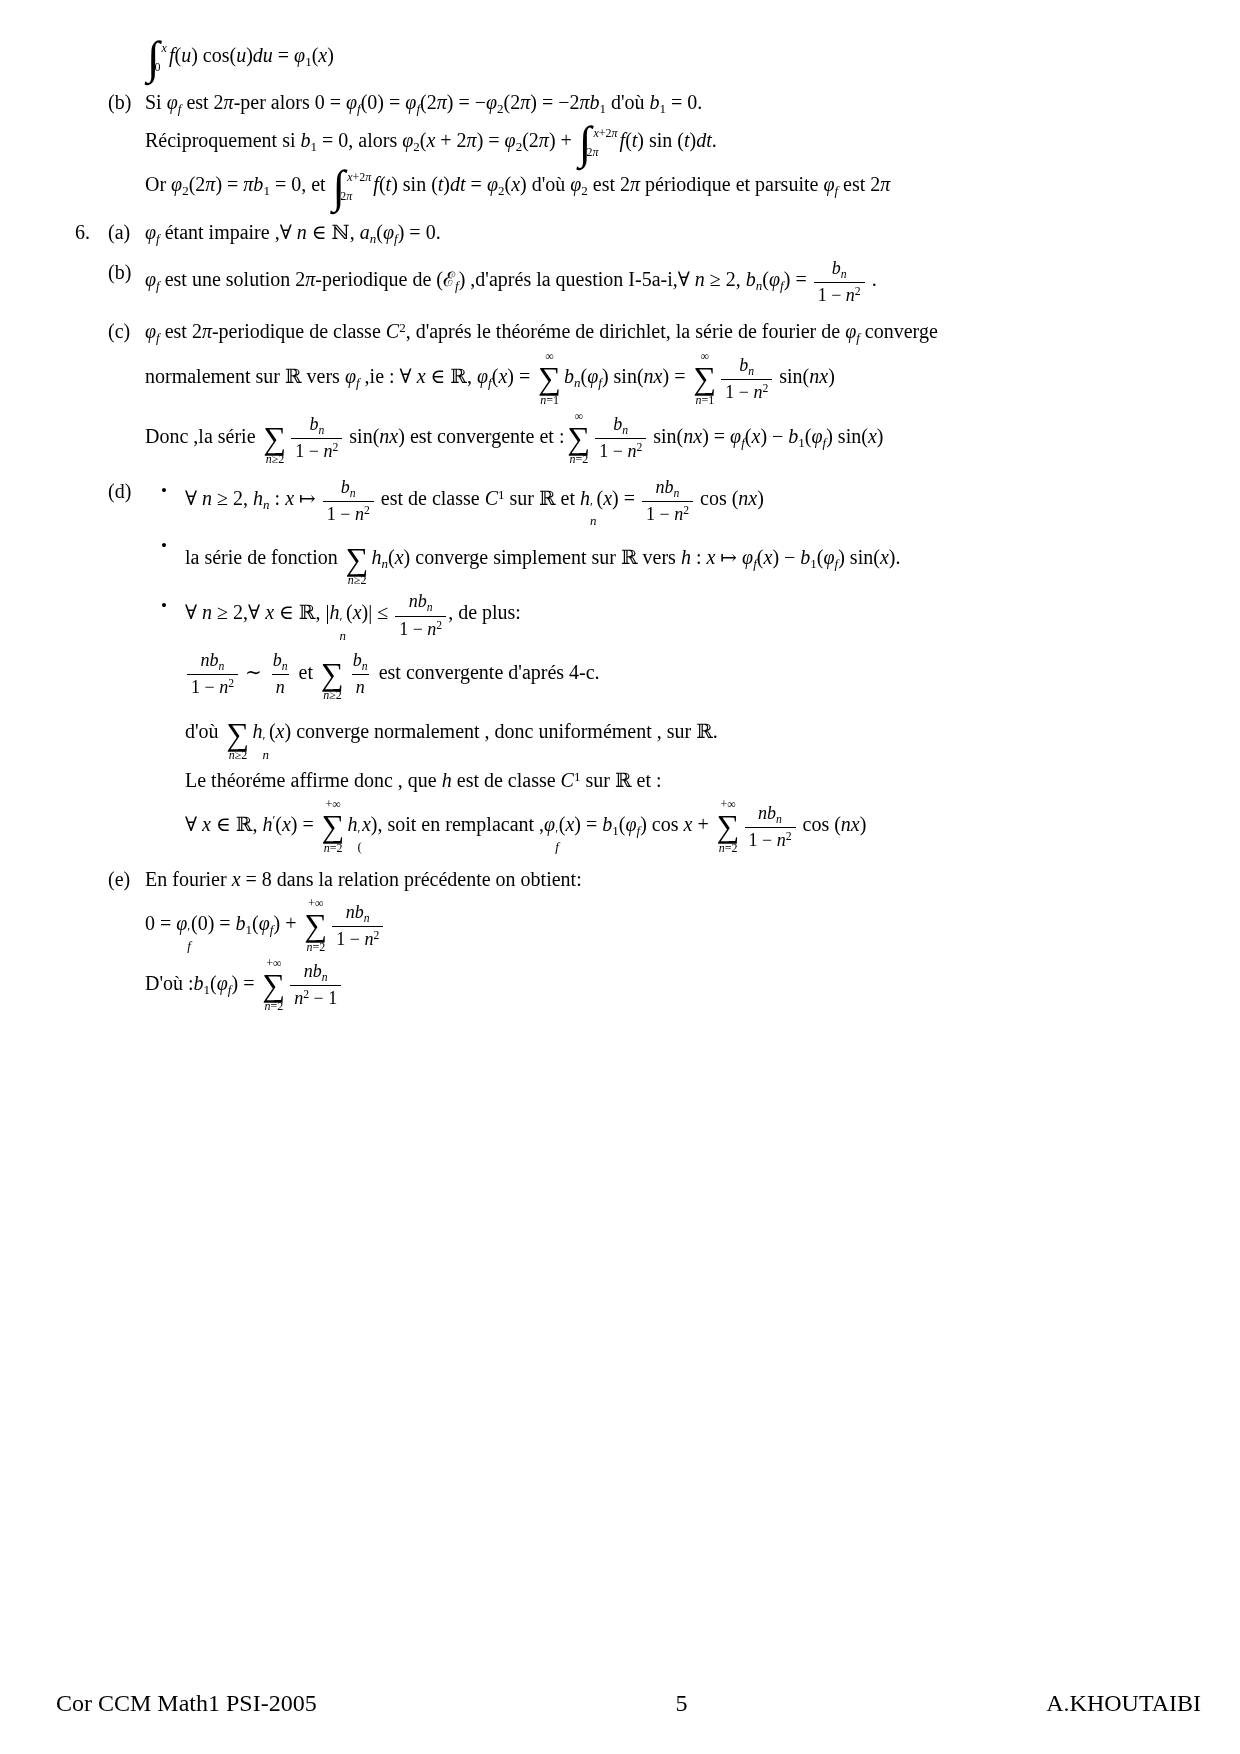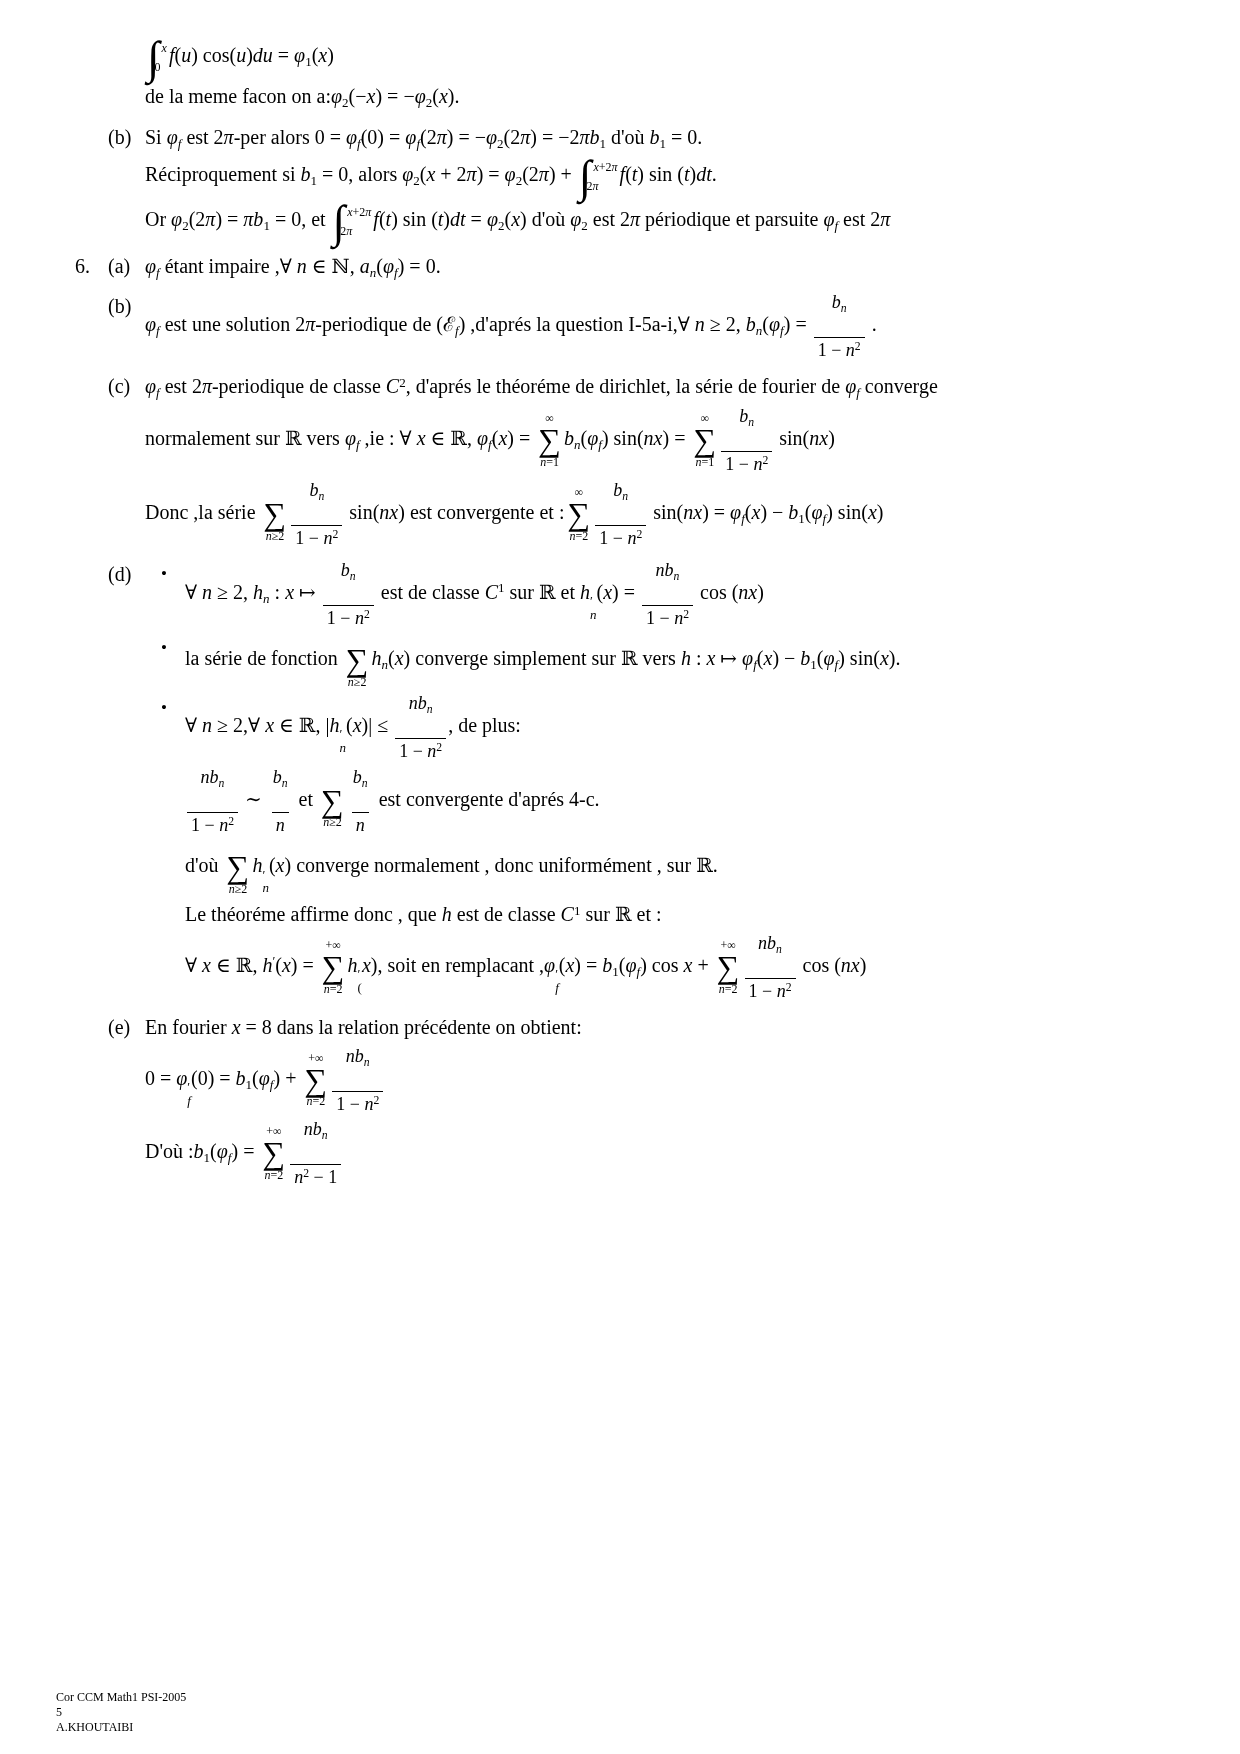--- a/index.html
+++ b/index.html
@@ -25,40 +25,39 @@
   .it{font-style:italic;}
   .scr{font-size:0.65em;}
   .sb{vertical-align:-0.3em;}
   .sp{vertical-align:0.5em;}
   .ss{display:inline-flex;flex-direction:column;align-items:flex-start;
       font-size:0.65em;line-height:1.05;vertical-align:-0.5em;}
   .frac{display:inline-flex;flex-direction:column;align-items:center;
         vertical-align:middle;text-align:center;font-size:0.9em;
         margin:0 2px;line-height:1.25;}
   .frac .num{padding:0 4px;}
-  .frac .den{padding:1px 4px 0 4px;border-top:1.4px solid #000;margin-top:21px;}
+  .frac .den{padding:1px 4px 0 4px;border-top:1.4px solid #000;}
   .bigop{display:inline-flex;flex-direction:column;align-items:center;
          vertical-align:middle;margin:0 3px;line-height:1;}
   .bigop .lim{font-size:0.6em;line-height:1.1;min-height:1.1em;}
   .bigop .op{font-size:1.6em;line-height:0.95;}
   .intop{display:inline-flex;align-items:center;vertical-align:middle;margin:0 2px;}
   .intop .op{font-size:2.3em;line-height:0.9;}
   .intop .lims{display:inline-flex;flex-direction:column;justify-content:space-between;
                height:3.1em;font-size:0.6em;margin-left:2px;}
   .intop .lims .b{margin-left:-7px;}
-  .footer{position:absolute;top:1690px;left:56px;right:46px;
-          display:flex;justify-content:space-between;font-size:12px;flex-direction:column;}
+  .footer{position:absolute;top:1690px;left:56px;right:39px;
+          display:flex;justify-content:space-between;font-size:24px;}
 </style>
 </head>
 <body>
 
 <div class="page">
   <div class="content" id="content">
       <div class="line ind2"><span class="intop"><span class="op">∫</span><span class="lims"><span class="a"><span class="it">x</span></span><span class="b"><span class="rm">0</span></span></span></span><span class="it">f</span><span class="rm">(</span><span class="it">u</span><span class="rm">) cos(</span><span class="it">u</span><span class="rm">)</span><span class="it">du</span><span class="rm"> = </span><span class="it">φ</span><span class="scr sb"><span class="rm">1</span></span><span class="rm">(</span><span class="it">x</span><span class="rm">)</span></div>
-      <div class="line ind2"><span class="rm">de la meme facon on a:</span><span class="it">φ</span><span class="scr sb"><span class="rm">2</span></span><span class="rm">(−</span><span class="it">x</span><span class="rm">) = −</span><span class="it">φ</span><span class="scr sb"><span class="rm">2</span></span><span class="rm">(</span><span class="it">x</span><span class="rm">).</span></div>
       <div class="line item1"><span class="marker m1">(b)</span><span class="rm">Si </span><span class="it">φ</span><span class="scr sb"><span class="it">f</span></span><span class="rm"> est 2</span><span class="it">π</span><span class="rm">-per alors 0 = </span><span class="it">φ</span><span class="scr sb"><span class="it">f</span></span><span class="rm">(0) = </span><span class="it">φ</span><span class="scr sb"><span class="it">f</span></span><span class="rm">(2</span><span class="it">π</span><span class="rm">) = −</span><span class="it">φ</span><span class="scr sb"><span class="rm">2</span></span><span class="rm">(2</span><span class="it">π</span><span class="rm">) = −2</span><span class="it">πb</span><span class="scr sb"><span class="rm">1</span></span><span class="rm"> d'où </span><span class="it">b</span><span class="scr sb"><span class="rm">1</span></span><span class="rm"> = 0.</span></div>
       <div class="line ind2"><span class="rm">Réciproquement si </span><span class="it">b</span><span class="scr sb"><span class="rm">1</span></span><span class="rm"> = 0, alors </span><span class="it">φ</span><span class="scr sb"><span class="rm">2</span></span><span class="rm">(</span><span class="it">x</span><span class="rm"> + 2</span><span class="it">π</span><span class="rm">) = </span><span class="it">φ</span><span class="scr sb"><span class="rm">2</span></span><span class="rm">(2</span><span class="it">π</span><span class="rm">) + </span><span class="intop"><span class="op">∫</span><span class="lims"><span class="a"><span class="it">x</span><span class="rm">+</span><span class="rm">2</span><span class="it">π</span></span><span class="b"><span class="rm">2</span><span class="it">π</span></span></span></span><span class="it">f</span><span class="rm">(</span><span class="it">t</span><span class="rm">) sin (</span><span class="it">t</span><span class="rm">)</span><span class="it">dt</span><span class="rm">.</span></div>
       <div class="line ind2"><span class="rm">Or </span><span class="it">φ</span><span class="scr sb"><span class="rm">2</span></span><span class="rm">(2</span><span class="it">π</span><span class="rm">) = </span><span class="it">πb</span><span class="scr sb"><span class="rm">1</span></span><span class="rm"> = 0, et </span><span class="intop"><span class="op">∫</span><span class="lims"><span class="a"><span class="it">x</span><span class="rm">+</span><span class="rm">2</span><span class="it">π</span></span><span class="b"><span class="rm">2</span><span class="it">π</span></span></span></span><span class="it">f</span><span class="rm">(</span><span class="it">t</span><span class="rm">) sin (</span><span class="it">t</span><span class="rm">)</span><span class="it">dt</span><span class="rm"> = </span><span class="it">φ</span><span class="scr sb"><span class="rm">2</span></span><span class="rm">(</span><span class="it">x</span><span class="rm">) d'où </span><span class="it">φ</span><span class="scr sb"><span class="rm">2</span></span><span class="rm"> est 2</span><span class="it">π</span><span class="rm"> périodique et parsuite </span><span class="it">φ</span><span class="scr sb"><span class="it">f</span></span><span class="rm"> est 2</span><span class="it">π</span></div>
       <div class="line item0"><span class="marker m0">6.</span><span class="marker m1">(a)</span><span class="it">φ</span><span class="scr sb"><span class="it">f</span></span><span class="rm"> étant impaire ,∀ </span><span class="it">n</span><span class="rm"> ∈ ℕ, </span><span class="it">a</span><span class="scr sb"><span class="it">n</span></span><span class="rm">(</span><span class="it">φ</span><span class="scr sb"><span class="it">f</span></span><span class="rm">) = 0.</span></div>
       <div class="line item1"><span class="marker m1">(b)</span><span class="it">φ</span><span class="scr sb"><span class="it">f</span></span><span class="rm"> est une solution 2</span><span class="it">π</span><span class="rm">-periodique de (</span><span class="rm">ℰ</span><span class="scr sb"><span class="it">f</span></span><span class="rm">) ,d'aprés la question I-5a-i,∀ </span><span class="it">n</span><span class="rm"> ≥ 2, </span><span class="it">b</span><span class="scr sb"><span class="it">n</span></span><span class="rm">(</span><span class="it">φ</span><span class="scr sb"><span class="it">f</span></span><span class="rm">) = </span><span class="frac"><span class="num"><span class="it">b</span><span class="scr sb"><span class="it">n</span></span></span><span class="den"><span class="rm">1 − </span><span class="it">n</span><span class="scr sp"><span class="rm">2</span></span></span></span><span class="rm"> .</span></div>
       <div class="line item1"><span class="marker m1">(c)</span><span class="it">φ</span><span class="scr sb"><span class="it">f</span></span><span class="rm"> est 2</span><span class="it">π</span><span class="rm">-periodique de classe </span><span class="it">C</span><span class="scr sp"><span class="rm">2</span></span><span class="rm">, d'aprés le théoréme de dirichlet, la série de fourier de </span><span class="it">φ</span><span class="scr sb"><span class="it">f</span></span><span class="rm"> converge</span></div>
       <div class="line ind2"><span class="rm">normalement sur ℝ vers </span><span class="it">φ</span><span class="scr sb"><span class="it">f</span></span><span class="rm"> ,ie : ∀ </span><span class="it">x</span><span class="rm"> ∈ ℝ, </span><span class="it">φ</span><span class="scr sb"><span class="it">f</span></span><span class="rm">(</span><span class="it">x</span><span class="rm">) = </span><span class="bigop"><span class="lim"><span class="rm">∞</span></span><span class="op">∑</span><span class="lim"><span class="it">n</span><span class="rm">=</span><span class="rm">1</span></span></span><span class="it">b</span><span class="scr sb"><span class="it">n</span></span><span class="rm">(</span><span class="it">φ</span><span class="scr sb"><span class="it">f</span></span><span class="rm">) sin(</span><span class="it">nx</span><span class="rm">) = </span><span class="bigop"><span class="lim"><span class="rm">∞</span></span><span class="op">∑</span><span class="lim"><span class="it">n</span><span class="rm">=</span><span class="rm">1</span></span></span><span class="frac"><span class="num"><span class="it">b</span><span class="scr sb"><span class="it">n</span></span></span><span class="den"><span class="rm">1 − </span><span class="it">n</span><span class="scr sp"><span class="rm">2</span></span></span></span><span class="rm"> sin(</span><span class="it">nx</span><span class="rm">)</span></div>
       <div class="line ind2"><span class="rm">Donc ,la série </span><span class="bigop"><span class="lim"></span><span class="op">∑</span><span class="lim"><span class="it">n</span><span class="rm">≥</span><span class="rm">2</span></span></span><span class="frac"><span class="num"><span class="it">b</span><span class="scr sb"><span class="it">n</span></span></span><span class="den"><span class="rm">1 − </span><span class="it">n</span><span class="scr sp"><span class="rm">2</span></span></span></span><span class="rm"> sin(</span><span class="it">nx</span><span class="rm">) est convergente et :</span><span class="bigop"><span class="lim"><span class="rm">∞</span></span><span class="op">∑</span><span class="lim"><span class="it">n</span><span class="rm">=</span><span class="rm">2</span></span></span><span class="frac"><span class="num"><span class="it">b</span><span class="scr sb"><span class="it">n</span></span></span><span class="den"><span class="rm">1 − </span><span class="it">n</span><span class="scr sp"><span class="rm">2</span></span></span></span><span class="rm"> sin(</span><span class="it">nx</span><span class="rm">) = </span><span class="it">φ</span><span class="scr sb"><span class="it">f</span></span><span class="rm">(</span><span class="it">x</span><span class="rm">) − </span><span class="it">b</span><span class="scr sb"><span class="rm">1</span></span><span class="rm">(</span><span class="it">φ</span><span class="scr sb"><span class="it">f</span></span><span class="rm">) sin(</span><span class="it">x</span><span class="rm">)</span></div>
       <div class="line item1"><span class="marker m1">(d)</span></div>
       <div class="line bullet"><span class="marker mb">•</span><span class="rm">∀ </span><span class="it">n</span><span class="rm"> ≥ 2, </span><span class="it">h</span><span class="scr sb"><span class="it">n</span></span><span class="rm"> : </span><span class="it">x</span><span class="rm"> ↦ </span><span class="frac"><span class="num"><span class="it">b</span><span class="scr sb"><span class="it">n</span></span></span><span class="den"><span class="rm">1 − </span><span class="it">n</span><span class="scr sp"><span class="rm">2</span></span></span></span><span class="rm"> est de classe </span><span class="it">C</span><span class="scr sp"><span class="rm">1</span></span><span class="rm"> sur ℝ et </span><span class="it">h</span><span class="ss"><span><span class="rm">′</span></span><span><span class="it">n</span></span></span><span class="rm">(</span><span class="it">x</span><span class="rm">) = </span><span class="frac"><span class="num"><span class="it">nb</span><span class="scr sb"><span class="it">n</span></span></span><span class="den"><span class="rm">1 − </span><span class="it">n</span><span class="scr sp"><span class="rm">2</span></span></span></span><span class="rm"> cos (</span><span class="it">nx</span><span class="rm">)</span></div>

